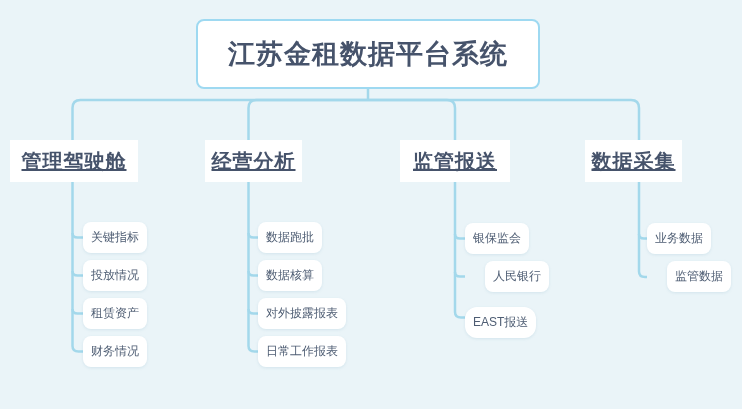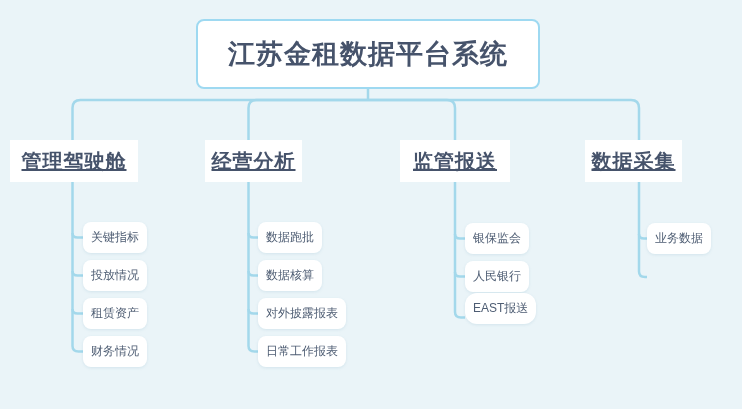--- a/index.html
+++ b/index.html
@@ -84,22 +84,22 @@
   }
   .c1 { left: 83px; }
   .c2 { left: 258px; }
   .c3 { left: 465px; }
   .c4 { left: 647px; }
   .r1 { top: 222px; }
   .r2 { top: 260px; }
   .r3 { top: 298px; }
   .r4 { top: 336px; }
   .r1b { top: 223px; }
-  .r2b { top: 261px; }
-  .r3b { top: 293px; border-radius: 12px; }
+  .r2b { top: 261px; margin-left: 20px; }
+  .r3b { top: 307px; border-radius: 12px; }
 </style>
 </head>
 <body>
 
 <div class="canvas">
 
   <svg class="connectors" viewBox="0 0 742 409" xmlns="http://www.w3.org/2000/svg">
 
     <path d="M368,87.5 V100"></path>
 
@@ -141,14 +141,15 @@
   <div class="child-node c2 r1">数据跑批</div>
   <div class="child-node c2 r2">数据核算</div>
   <div class="child-node c2 r3">对外披露报表</div>
   <div class="child-node c2 r4">日常工作报表</div>
 
   <div class="child-node c3 r1b">银保监会</div>
   <div class="child-node c3 r2b">人民银行</div>
   <div class="child-node c3 r3b">EAST报送</div>
 
   <div class="child-node c4 r1b">业务数据</div>
+  <div class="child-node c4 r2b">监管数据</div>
 
 </div>
 
 </body></html>

